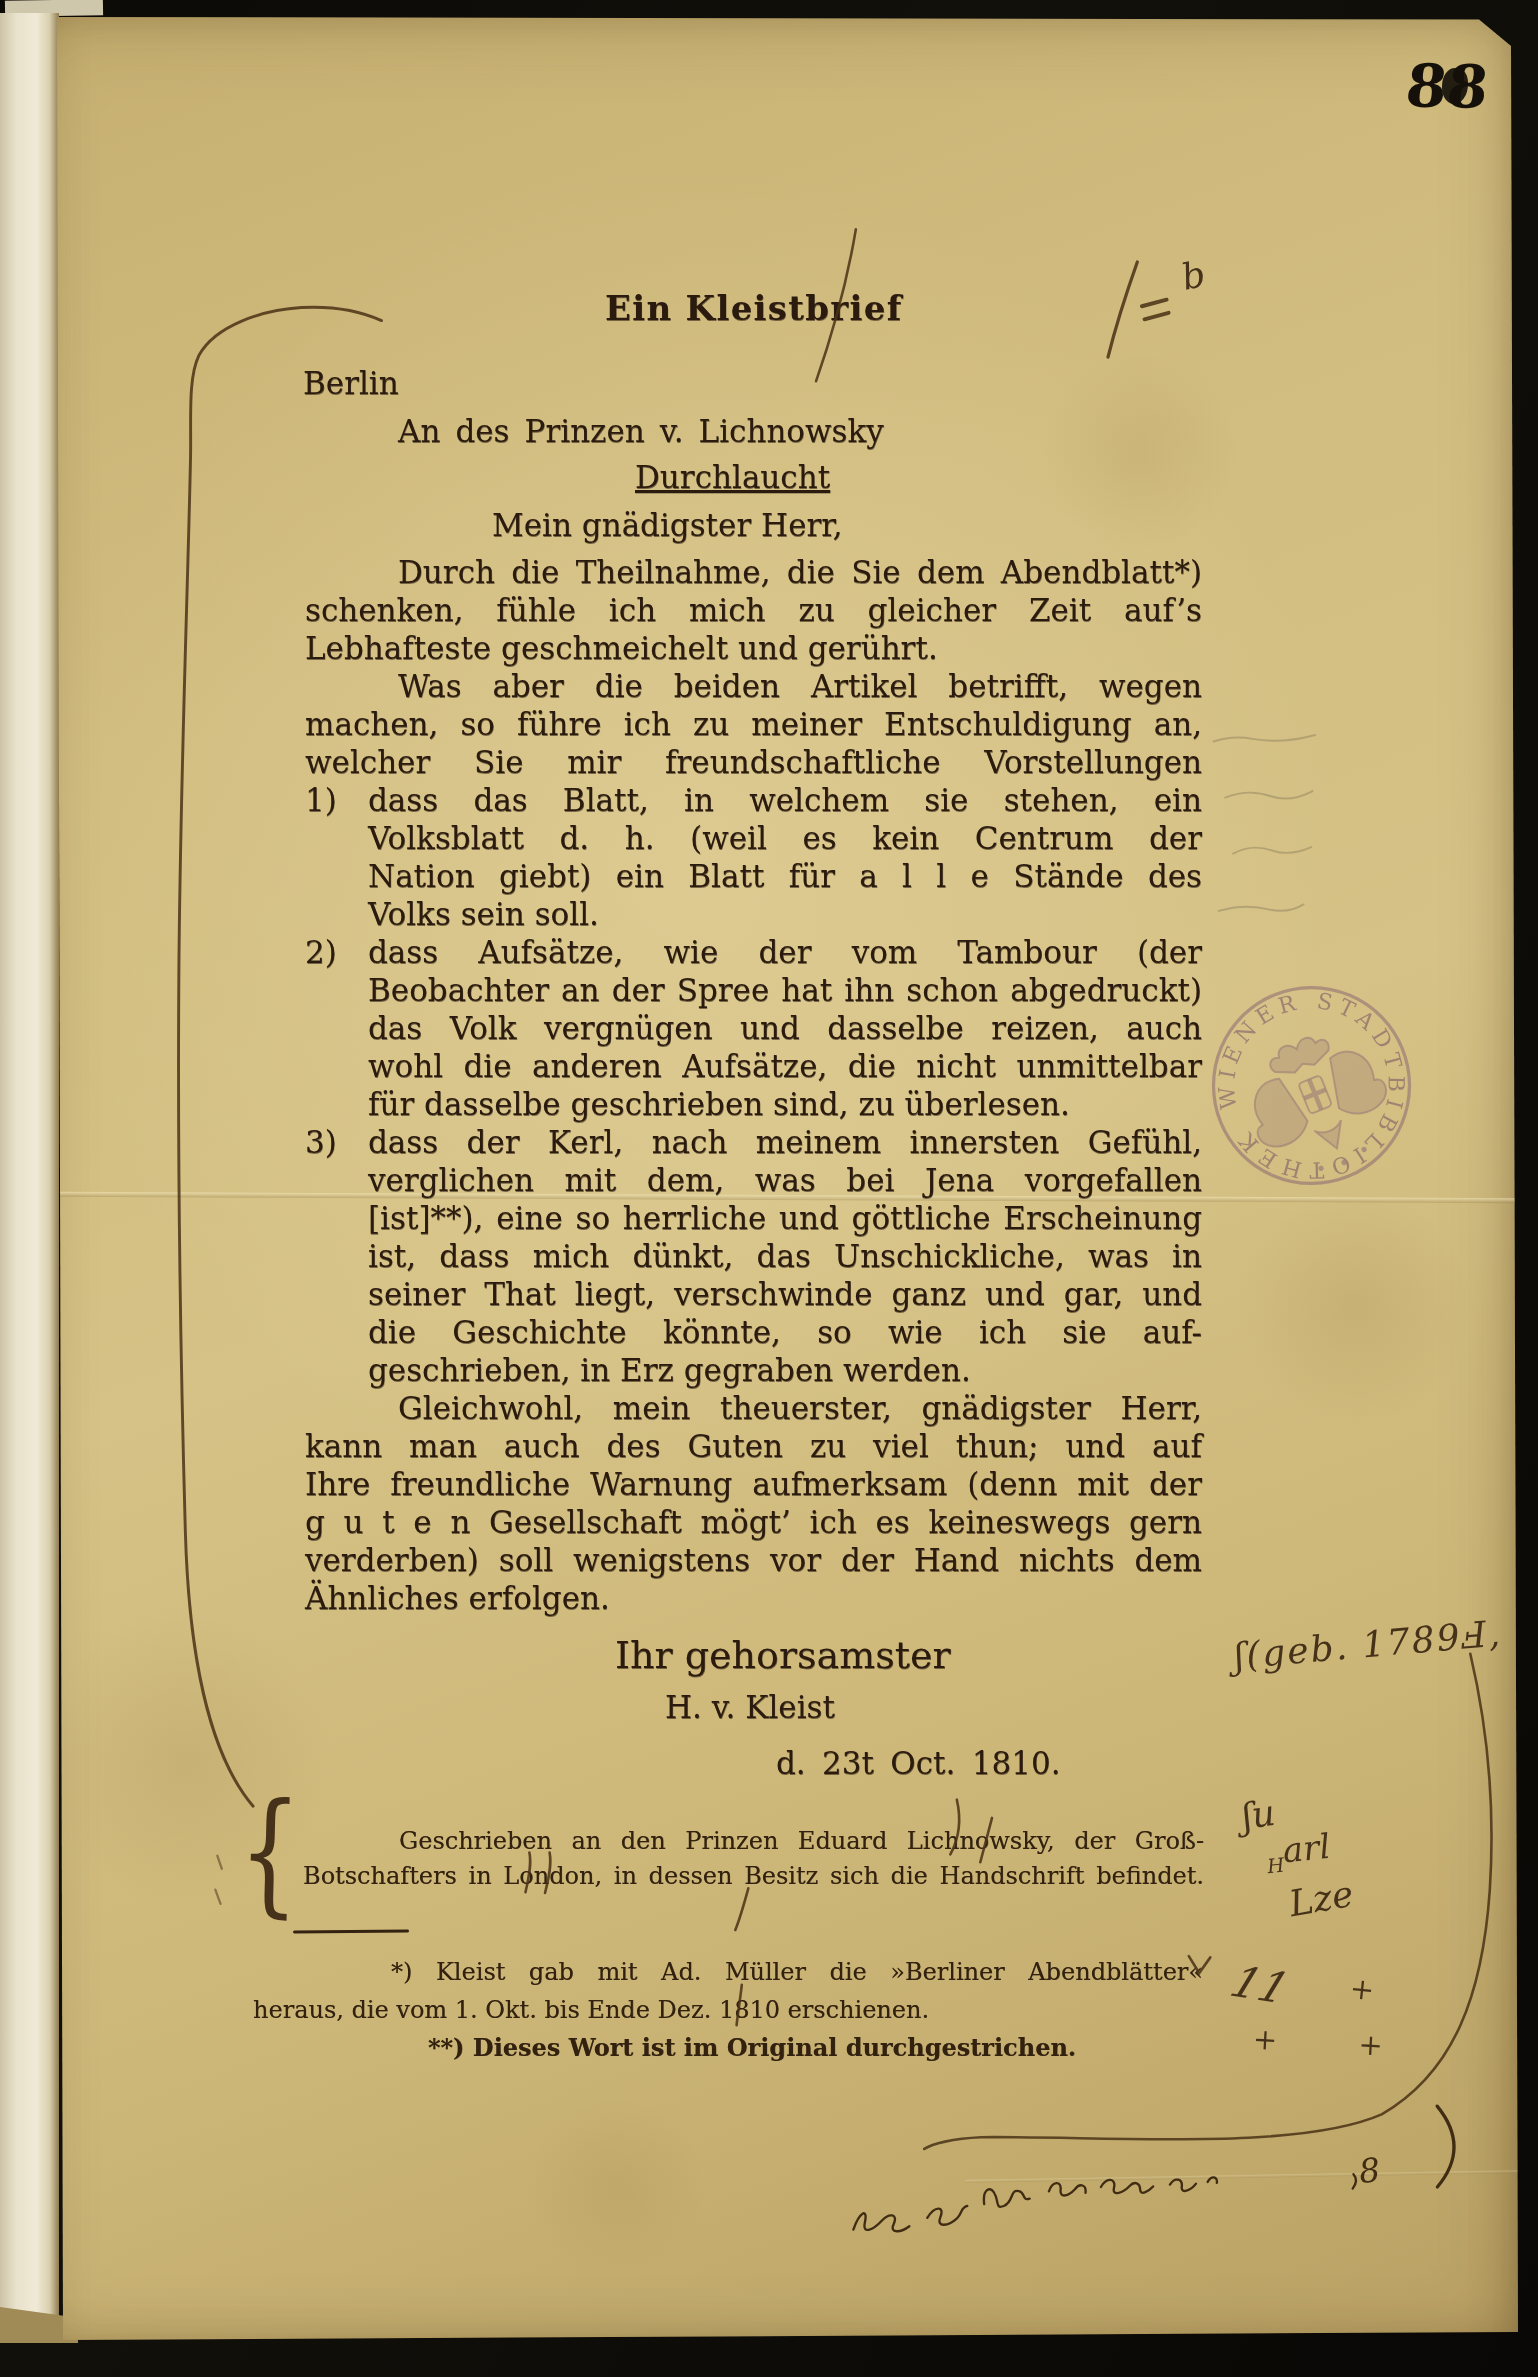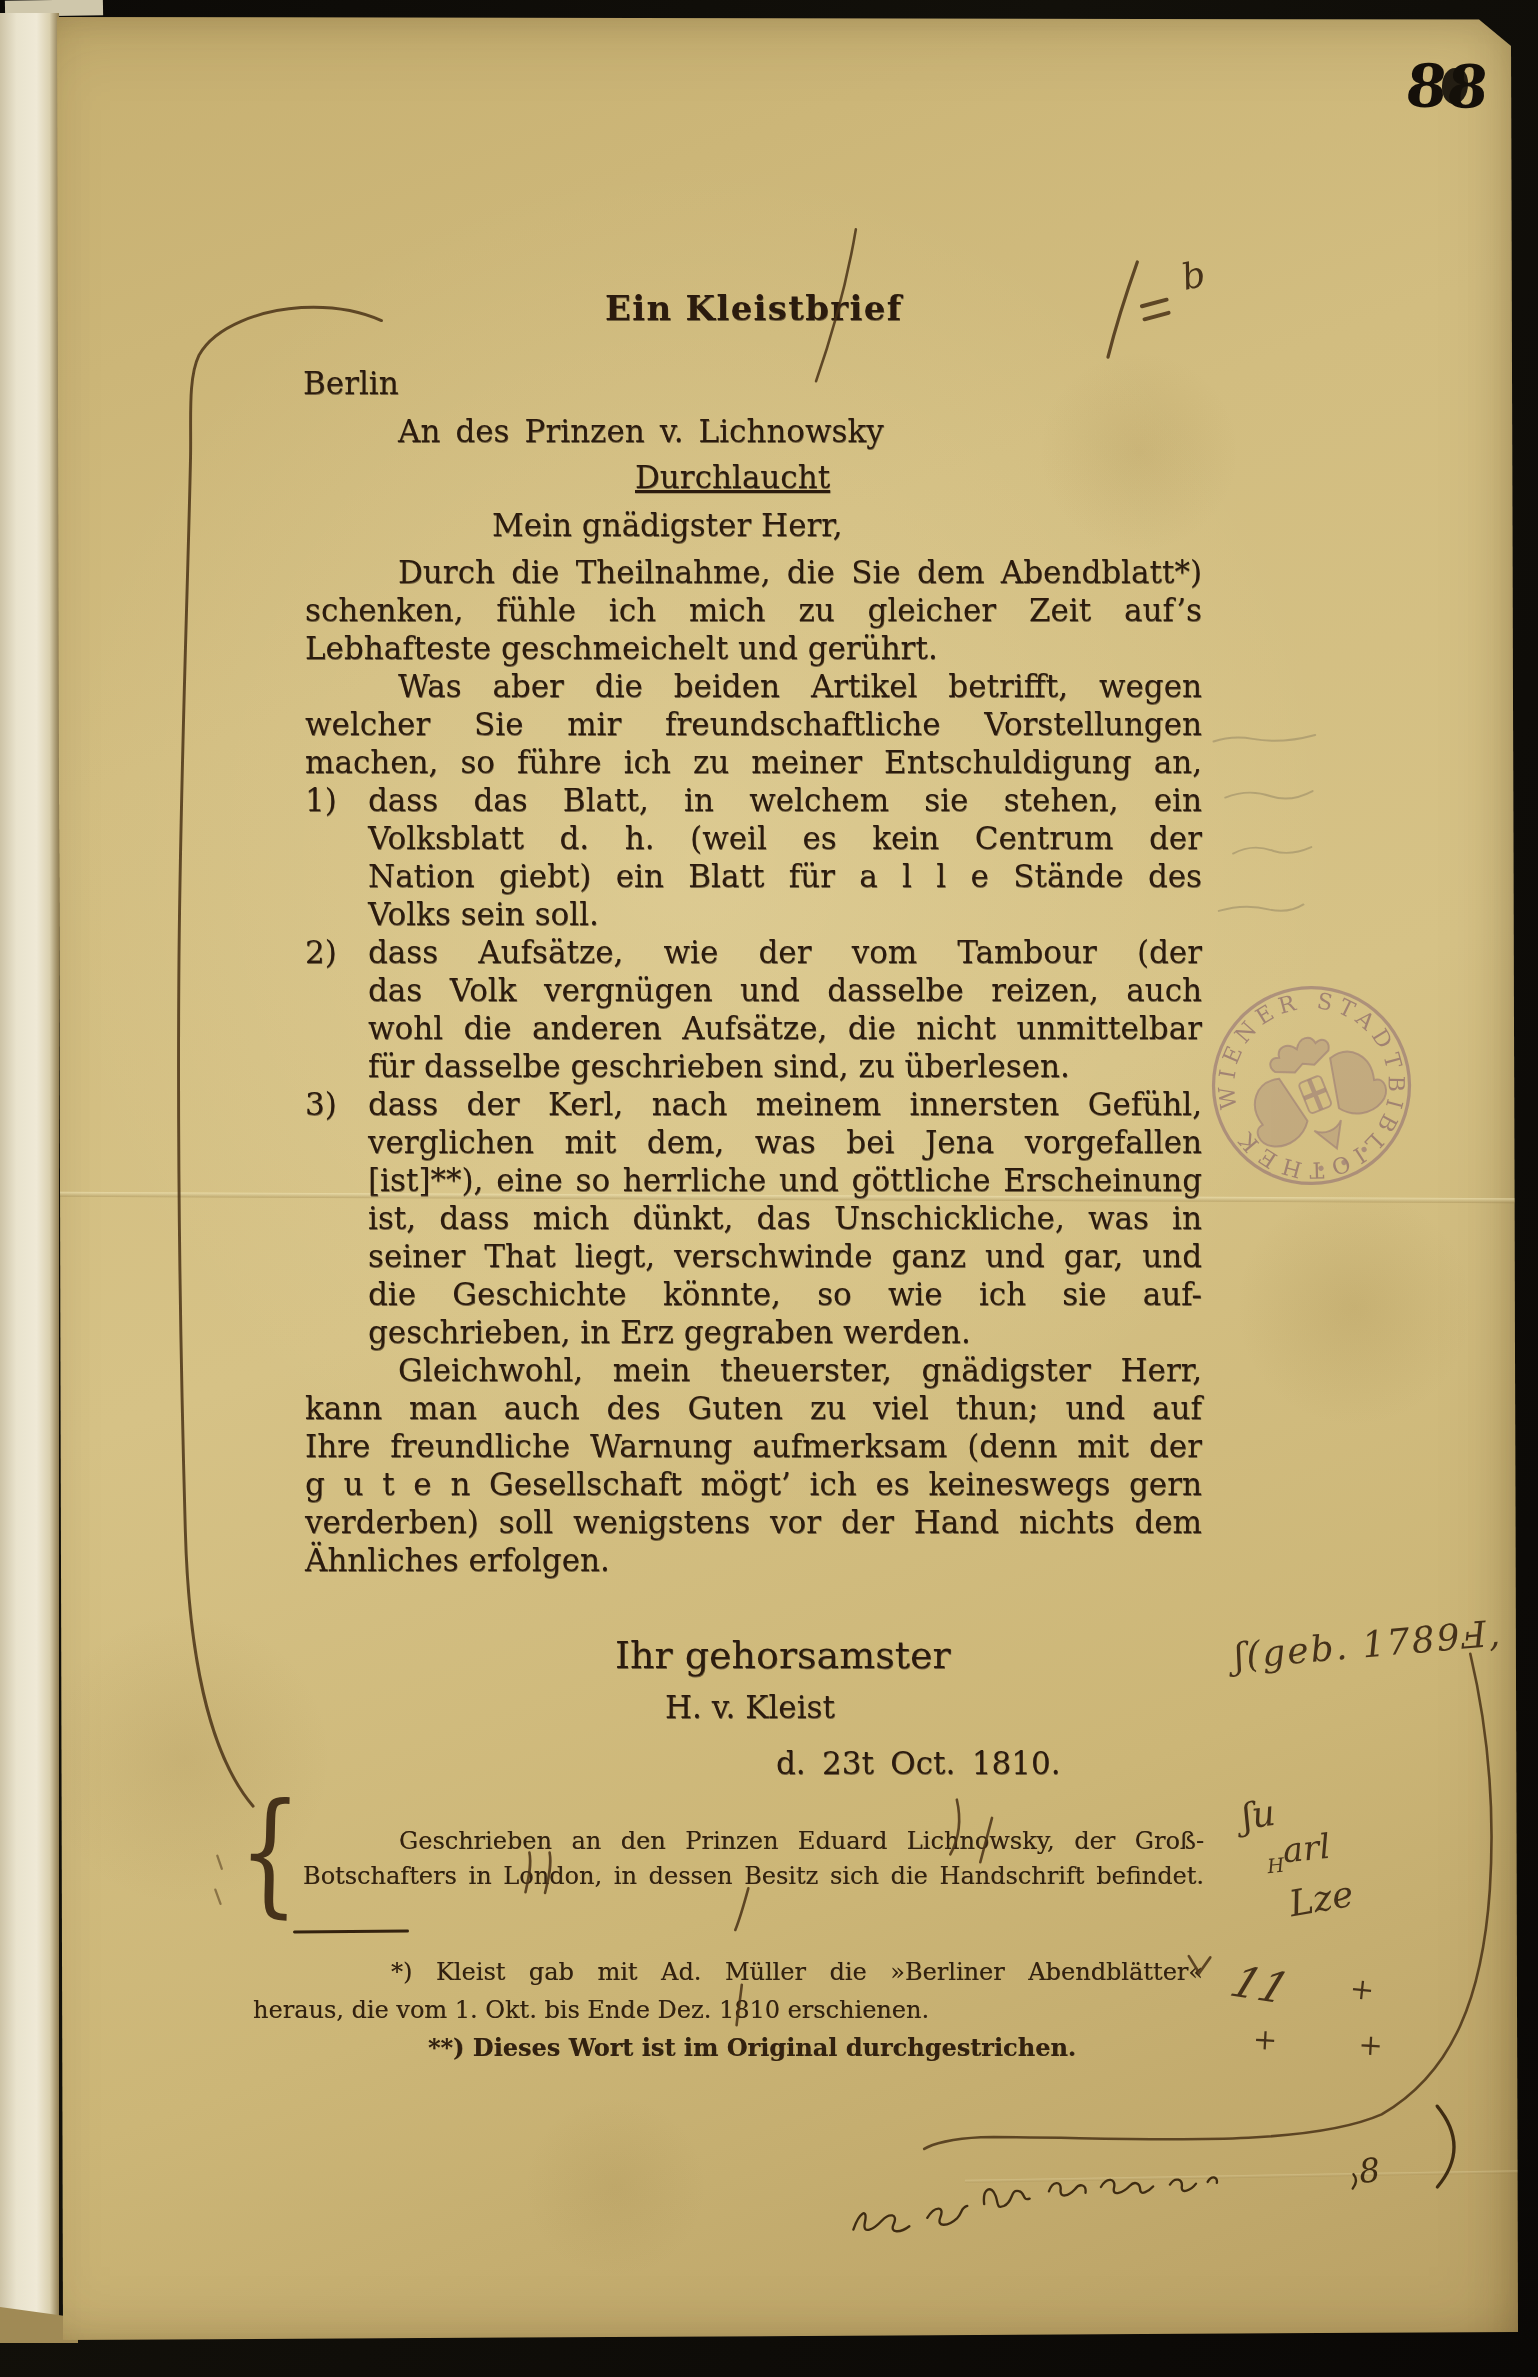--- a/index.html
+++ b/index.html
@@ -90,27 +90,28 @@
     <div class="place print">Berlin</div>
     <div class="addr1 print">An des Prinzen v. Lichnowsky</div>
     <div class="addr2 print">Durchlaucht</div>
     <div class="salut print">Mein gnädigster Herr,</div>
 
     <div class="body print">
       <div class="bl ind j">Durch die Theilnahme, die Sie dem Abendblatt*)</div>
       <div class="bl j">schenken, fühle ich mich zu gleicher Zeit auf’s</div>
       <div class="bl">Lebhafteste geschmeichelt und gerührt.</div>
       <div class="bl ind j">Was aber die beiden Artikel betrifft, wegen</div>
+      <div class="bl j">machen, so führe ich zu meiner Entschuldigung an,</div>
       <div class="bl j">welcher Sie mir freundschaftliche Vorstellungen</div>
-      <div class="bl j">machen, so führe ich zu meiner Entschuldigung an,</div>
       <div class="bl li j"><span class="marker">1)</span><span>dass das Blatt, in welchem sie stehen, ein</span></div>
       <div class="bl cont j">Volksblatt d. h. (weil es kein Centrum der</div>
       <div class="bl cont j">Nation giebt) ein Blatt für a l l e Stände des</div>
       <div class="bl cont">Volks sein soll.</div>
       <div class="bl li j"><span class="marker">2)</span><span>dass Aufsätze, wie der vom Tambour (der</span></div>
+      <div class="bl cont j">Beobachter an der Spree hat ihn schon abgedruckt)</div>
       <div class="bl cont j">das Volk vergnügen und dasselbe reizen, auch</div>
       <div class="bl cont j">wohl die anderen Aufsätze, die nicht unmittelbar</div>
       <div class="bl cont">für dasselbe geschrieben sind, zu überlesen.</div>
       <div class="bl li j"><span class="marker">3)</span><span>dass der Kerl, nach meinem innersten Gefühl,</span></div>
       <div class="bl cont j">verglichen mit dem, was bei Jena vorgefallen</div>
       <div class="bl cont j">[ist]**), eine so herrliche und göttliche Erscheinung</div>
       <div class="bl cont j">ist, dass mich dünkt, das Unschickliche, was in</div>
       <div class="bl cont j">seiner That liegt, verschwinde ganz und gar, und</div>
       <div class="bl cont j">die Geschichte könnte, so wie ich sie auf-</div>
       <div class="bl cont">geschrieben, in Erz gegraben werden.</div>

